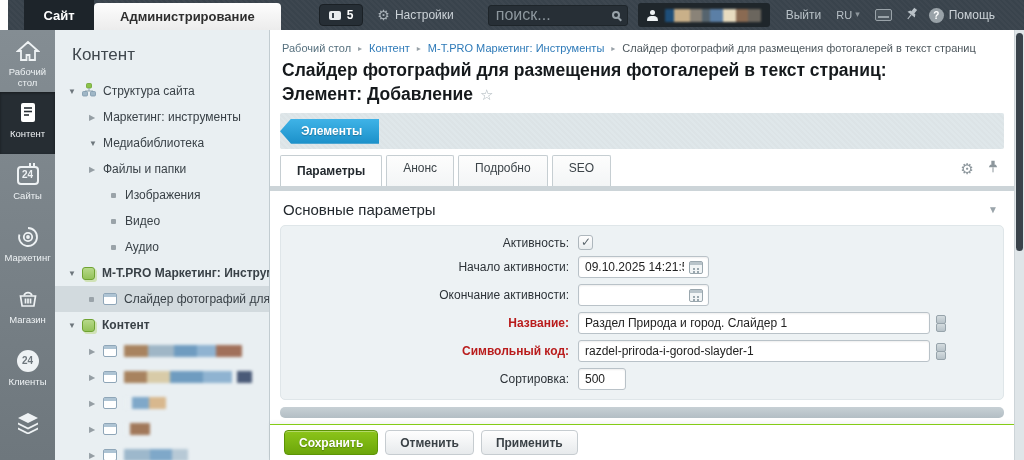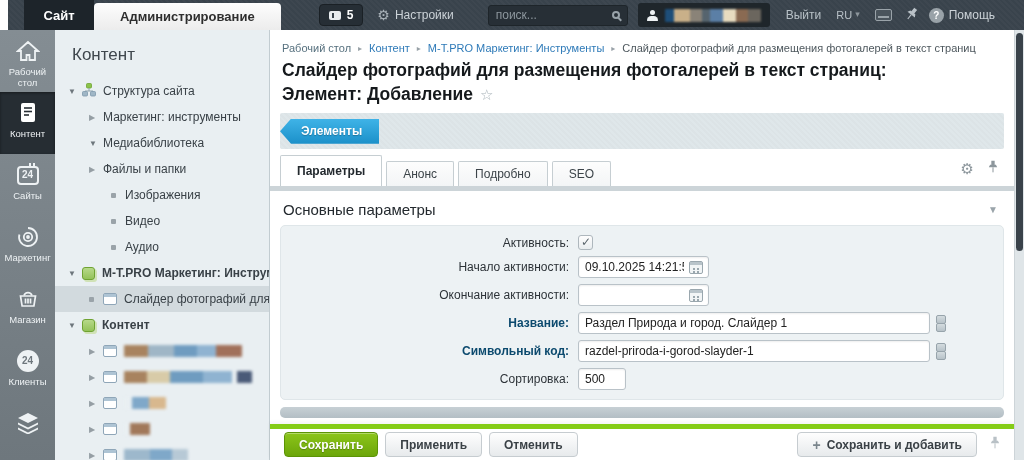--- a/index.html
+++ b/index.html
@@ -22,21 +22,21 @@
     color:#cdea8e; font-size:10px; line-height:14px; text-align:center; font-weight:bold; }
   .shield::before { content:"✓"; }
   .counter { margin-left:38px; height:22px; background:#262e35; border:1px solid #1a2025; border-radius:4px;
     padding:0 9px; display:flex; align-items:center; gap:6px; color:#fff; font-size:12px; font-weight:bold; }
   .counter-ic { width:12px; height:9px; background:#e9edf0; border-radius:2px; position:relative; }
   .counter-ic::after { content:""; position:absolute; left:3px; top:2px; width:2px; height:5px; background:#39434c; }
   .tb-settings { margin-left:14px; display:flex; align-items:center; gap:5px; color:#ccd3d8; font-size:12px; }
   .gear-g { color:#a8b1b7; font-size:14px; line-height:1; }
   .tb-search { margin-left:34px; width:140px; height:21px; background:#272f36; border:1px solid #1e252a;
     border-radius:3px; display:flex; align-items:center; padding:0 7px; }
-  .tb-search input { flex:1; background:transparent; border:none; outline:none; color:#aeb7bd; font-size:12px; width:108px; }
+  .tb-search input { flex:1; background:transparent; border:none; outline:none; color:#aeb7bd; font-size:16px; width:108px; }
   .tb-search input::placeholder { color:#8d979e; }
   .mag { width:8px; height:8px; border:2px solid #99a3aa; border-radius:50%; position:relative; flex:none; }
   .mag::after { content:""; position:absolute; width:5px; height:2px; background:#99a3aa;
     transform:rotate(45deg); right:-4px; bottom:-3px; }
   .userbox { margin-left:10px; height:24px; background:#1f262b; border-radius:3px; padding:0 9px;
     display:flex; align-items:center; gap:7px; }
   .person { width:11px; height:11px; position:relative; }
   .person::before { content:""; position:absolute; top:0; left:3px; width:5px; height:5px; background:#eef2f4; border-radius:50%; }
   .person::after { content:""; position:absolute; bottom:0; left:0; width:11px; height:5px; background:#eef2f4; border-radius:5px 5px 1px 1px; }
   .ublur { width:96px; height:13px; border-radius:1px; filter:blur(1.2px);
@@ -95,32 +95,32 @@
   .bc-first { color:#56707e; } .bc-link { color:#2e7ab8; } .bc-last { color:#4e585e; }
   .page-title { margin:5px 12px 0; font-size:17.5px; font-weight:bold; color:#15191c; line-height:1.35; max-width:648px; }
   .fav-star::after { content:"☆"; color:#aab4ba; font-size:15px; font-weight:normal; margin-left:7px; }
   .elements-band { margin:7px 10px 0; height:36px; background:#dfe7ea;
     background-image:repeating-linear-gradient(45deg, rgba(0,0,0,.016) 0 2px, transparent 2px 4px);
     border-radius:2px; display:flex; align-items:center; }
   .elements-btn { height:25px; line-height:24px; padding:0 17px 0 21px; color:#fff; font-size:12px; font-weight:bold;
     background:linear-gradient(#3fb3e7,#1b90c9); clip-path:polygon(11px 0,100% 0,100% 100%,11px 100%,0 50%);
     text-shadow:0 1px 1px rgba(0,0,0,.25); cursor:pointer; }
   .tabs-row { margin:6px 0 0; padding-left:10px; display:flex; align-items:flex-end; border-bottom:5px solid #ccd4d8; position:relative; }
-  .tab { height:25px; line-height:24px; padding:0 16px; margin-right:4px; background:linear-gradient(#fdfdfd,#f3f5f6);
+  .tab { height:31px; line-height:24px; padding:0 16px; margin-right:4px; background:linear-gradient(#fdfdfd,#f3f5f6);
     border:1px solid #c6ced2; border-bottom:none; border-radius:2px 2px 0 0; font-size:12px; color:#3c4449; cursor:pointer; }
   .tab.active { height:31px; line-height:30px; background:#fff; font-weight:bold; color:#23292e; }
   .tabs-icons { position:absolute; right:16px; top:4px; display:flex; gap:14px; align-items:center; color:#8c969c; }
   .gear-m { font-size:15px; line-height:1; cursor:pointer; }
   .section-head { display:flex; justify-content:space-between; align-items:center; padding:10px 16px 7px 13px; }
   .section-title { font-size:15px; color:#23292e; }
   .collapse-caret { color:#9aa4aa; font-size:10px; cursor:pointer; }
   .form-box { margin:0 10px; background:#edf2f4; border:1px solid #dfe6e9; border-radius:5px; padding:9px 0 3px; }
   .frow { display:flex; align-items:center; margin-bottom:6px; }
   .flabel { width:297px; text-align:right; padding-right:9px; font-size:12px; color:#2d3338; flex:none; }
-  .flabel.req { font-weight:bold; color:#0c4a6e; }
+  .flabel.req { font-weight:bold; color:#b91c1c; }
   .inp { height:22px; border:1px solid #b9c2c8; border-radius:3px; background:#fff; font-size:12px; color:#222;
     padding:0 6px; box-shadow:inset 0 1px 2px rgba(0,0,0,.07); font-family:inherit; }
   .iw { position:relative; display:flex; align-items:center; }
   .inp.dt { width:131px; padding-right:24px; }
   .inp.txt { width:352px; }
   .inp.num { width:48px; }
   .cal-ic { position:absolute; right:6px; width:14px; height:13px; border:1px solid #9aa7ae; border-radius:2px;
     background:#f2f5f6; cursor:pointer; }
   .cal-ic::before { content:""; position:absolute; top:0; left:0; right:0; height:3px; background:#b9c4ca; }
   .cal-ic::after { content:""; position:absolute; bottom:3px; left:3px; width:2px; height:2px; background:#9aa7ae;
@@ -128,21 +128,21 @@
   .checkbox { width:15px; height:15px; border:1px solid #aeb7bd; border-radius:3px;
     background:linear-gradient(#fdfdfd,#e9edef); position:relative; cursor:pointer; }
   .checkbox.checked::after { content:"✓"; position:absolute; top:-1px; left:2px; color:#59646b; font-size:12px; font-weight:bold; }
   .link-ic { margin-left:6px; width:8px; height:17px; position:relative; cursor:pointer; }
   .link-ic::before, .link-ic::after { content:""; position:absolute; left:0; width:8px; height:7px;
     background:linear-gradient(#d4dcdf,#b7c2c8); border:1px solid #97a4ab; border-radius:2px; }
   .link-ic::before { top:0; } .link-ic::after { bottom:0; }
   .hscroll { margin:7px 10px 0; height:11px; border-radius:5px; background:linear-gradient(#c7d0d5,#b3bec4); cursor:pointer; }
 
   
-  .footer { position:absolute; left:0; right:0; bottom:0; height:36px; background:#fff; border-top:5px solid #84cc16;
+  .footer { position:absolute; left:0; right:0; bottom:0; height:36px; background:#fff; border-top:1px solid #84cc16;
     box-shadow:0 -2px 4px rgba(0,0,0,.05); display:flex; align-items:center; padding:0 14px; gap:7px; }
   .btn { height:25px; padding:0 14px; border-radius:4px; font-size:12px; font-weight:bold; cursor:pointer;
     display:flex; align-items:center; font-family:inherit; }
   .btn-green { background:linear-gradient(#8cc51a,#6ca60a); border:1px solid #5c9405; color:#fff;
     text-shadow:0 1px 1px rgba(0,0,0,.25); box-shadow:inset 0 1px 0 rgba(255,255,255,.35); }
   .btn-gray { background:linear-gradient(#fefefe,#e7eaec); border:1px solid #c6ccd0; color:#3a4146; }
   .btn-plus::before { content:"+"; margin-right:6px; color:#7a858c; font-size:14px; font-weight:bold; }
   .footer-right { margin-left:auto; display:flex; align-items:center; gap:13px; }
 
   
@@ -411,29 +411,20 @@
     <div class="frow">
       <span class="flabel">Сортировка:</span>
       <input class="inp num" value="500" style="">
     </div>
   </div>
 
   <div class="hscroll"></div>
 
   <div class="footer">
     <button class="btn btn-green">Сохранить</button>
+    <button class="btn btn-gray">Отменить</button>
     <button class="btn btn-gray">Применить</button>
-    <button class="btn btn-gray">Отменить</button>
-    <div class="footer-right">
-      <button class="btn btn-gray btn-plus">Сохранить и добавить</button>
-      <span>
-        <svg width="10" height="15" viewBox="0 0 12 16">
-            <path d="M4 1h4v5h1.5L11 9H1l1.5-3H4z" fill="#b9c1c6"></path>
-            <rect x="5.4" y="9" width="1.2" height="6" fill="#b9c1c6"></rect>
-          </svg>
-      </span>
-    </div>
   </div>
 </main>
 
 <div class="vscroll">
   <div class="vthumb"></div>
 </div>
 
 </body></html>

